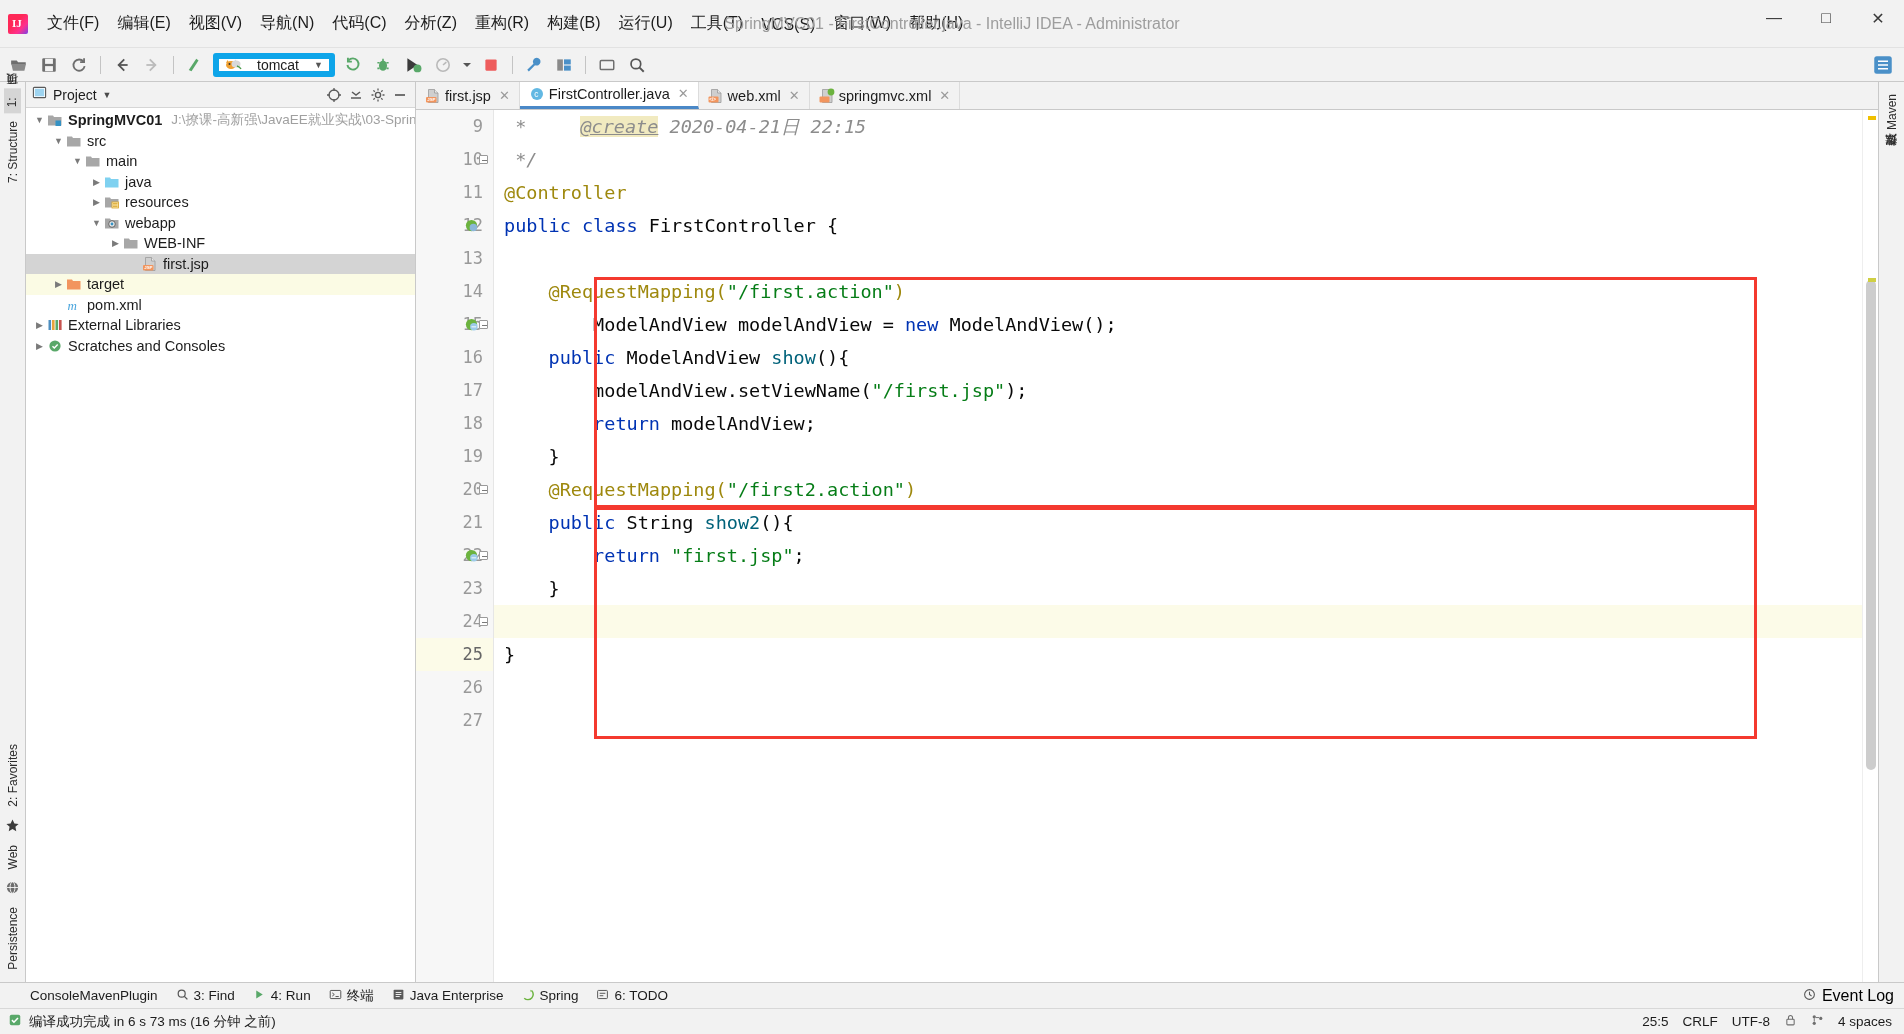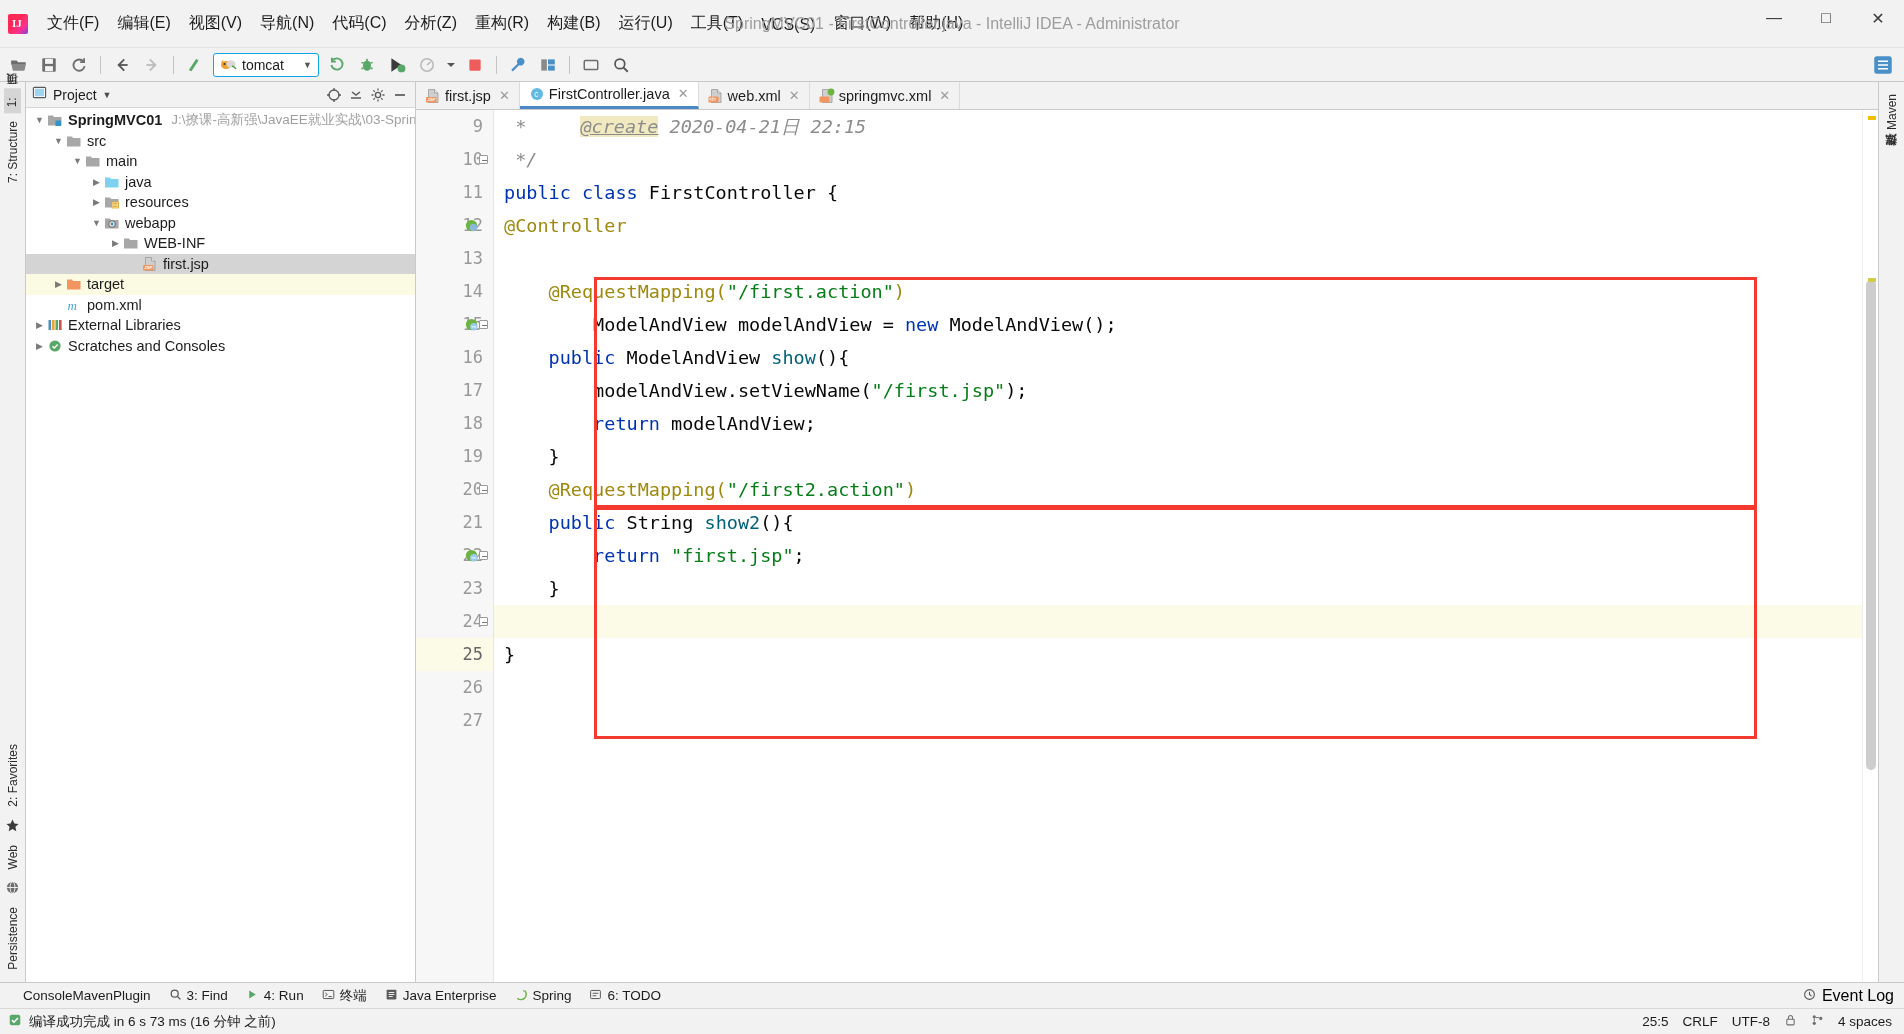--- a/index.html
+++ b/index.html
@@ -40,22 +40,22 @@
   .toolbar {
     height: 34px; display:flex; align-items:center; background:#f2f2f2;
     border-bottom:1px solid #c9c9c9; padding-left:4px; flex:none; position:relative;
   }
   .tb { width: 26px; height: 26px; display:flex; align-items:center; justify-content:center;
         margin: 0 2px; border-radius:3px; }
   .tb svg { display:block; }
   .tb-sep { width:1px; height:18px; background:#c4c4c4; margin:0 6px; }
   .runcfg {
     display:flex; align-items:center; height:24px; min-width:106px;
-    border:1px solid #0ea5e9; border-radius:3px; background:#fff; padding:0 6px;
-    margin: 0 3px; font-size:14px; color:#1c1c1c; gap:5px;
+    border:6px solid #0ea5e9; border-radius:3px; background:#fff; padding:0 6px;
+    margin: 0 3px; font-size:14px; color:#1c1c1c; gap:15px;
   }
   .cat { width:17px; height:15px; position:relative; flex:none; }
   .tbright { position:absolute; right:6px; top:4px; display:flex; }
 
   
   .mainrow { flex:1; display:flex; min-height:0; }
 
   
   .rail {
     width: 26px; background:#f2f2f2; border-right:1px solid #c9c9c9;
@@ -150,21 +150,21 @@
   .rb-mark { position:absolute; right:2px; width:8px; height:4px; }
 
   .rail-right {
     width: 26px; background:#f2f2f2; border-left:1px solid #c9c9c9;
     display:flex; flex-direction:column; align-items:center; padding-top:6px; flex:none;
   }
 
   
   .toolwin {
     height:26px; background:#f2f2f2; border-top:1px solid #c9c9c9;
-    display:flex; align-items:center; gap:2px; padding-left:15px; flex:none;
+    display:flex; align-items:center; gap:2px; padding-left:22px; flex:none;
   }
   .twitem { display:flex; align-items:center; gap:5px; font-size:13.5px; color:#1c1c1c;
             padding:2px 8px; border-radius:3px; }
   .tw-right { margin-left:auto; display:flex; align-items:flex-start; gap:6px; padding-right:10px; }
 
   .statusbar {
     height:26px; background:#f2f2f2; border-top:1px solid #d8d8d8;
     display:flex; align-items:center; font-size:13.5px; color:#1c1c1c; flex:none;
   }
   .sb-left { display:flex; align-items:center; gap:7px; padding-left:8px; }
@@ -582,22 +582,22 @@
             <div class="fold" style="top: 495px;">
               <span></span>
             </div>
             <div class="gnum cur">25</div>
             <div class="gnum">26</div>
             <div class="gnum">27</div>
           </div>
         <div class="code" id="code">
           <div class="cl"><span class="cmt"> * </span><span class="cmt-tag">@create</span><span class="cmt"> 2020-04-21日 22:15</span></div>
           <div class="cl"><span class="cmt"> */</span></div>
+          <div class="cl"><span class="ann">@Controller</span></div>
           <div class="cl"><span class="kw">public class </span><span class="plain">FirstController</span><span class="plain"> {</span></div>
-          <div class="cl"><span class="ann">@Controller</span></div>
           <div class="cl"><span></span></div>
           <div class="cl"><span class="ann">    @RequestMapping(</span><span class="str">"/first.action"</span><span class="ann">)</span></div>
           <div class="cl"><span class="plain">        ModelAndView modelAndView = </span><span class="kw">new</span><span class="plain"> ModelAndView();</span></div>
           <div class="cl"><span class="kw">    public </span><span class="plain">ModelAndView </span><span class="fn">show</span><span class="plain">(){</span></div>
           <div class="cl"><span class="plain">        modelAndView.setViewName(</span><span class="str">"/first.jsp"</span><span class="plain">);</span></div>
           <div class="cl"><span class="kw">        return</span><span class="plain"> modelAndView;</span></div>
           <div class="cl"><span class="plain">    }</span></div>
           <div class="cl"><span class="ann">    @RequestMapping(</span><span class="str">"/first2.action"</span><span class="ann">)</span></div>
           <div class="cl"><span class="kw">    public </span><span class="plain">String </span><span class="fn">show2</span><span class="plain">(){</span></div>
           <div class="cl"><span class="kw">        return </span><span class="str">"first.jsp"</span><span class="plain">;</span></div>

